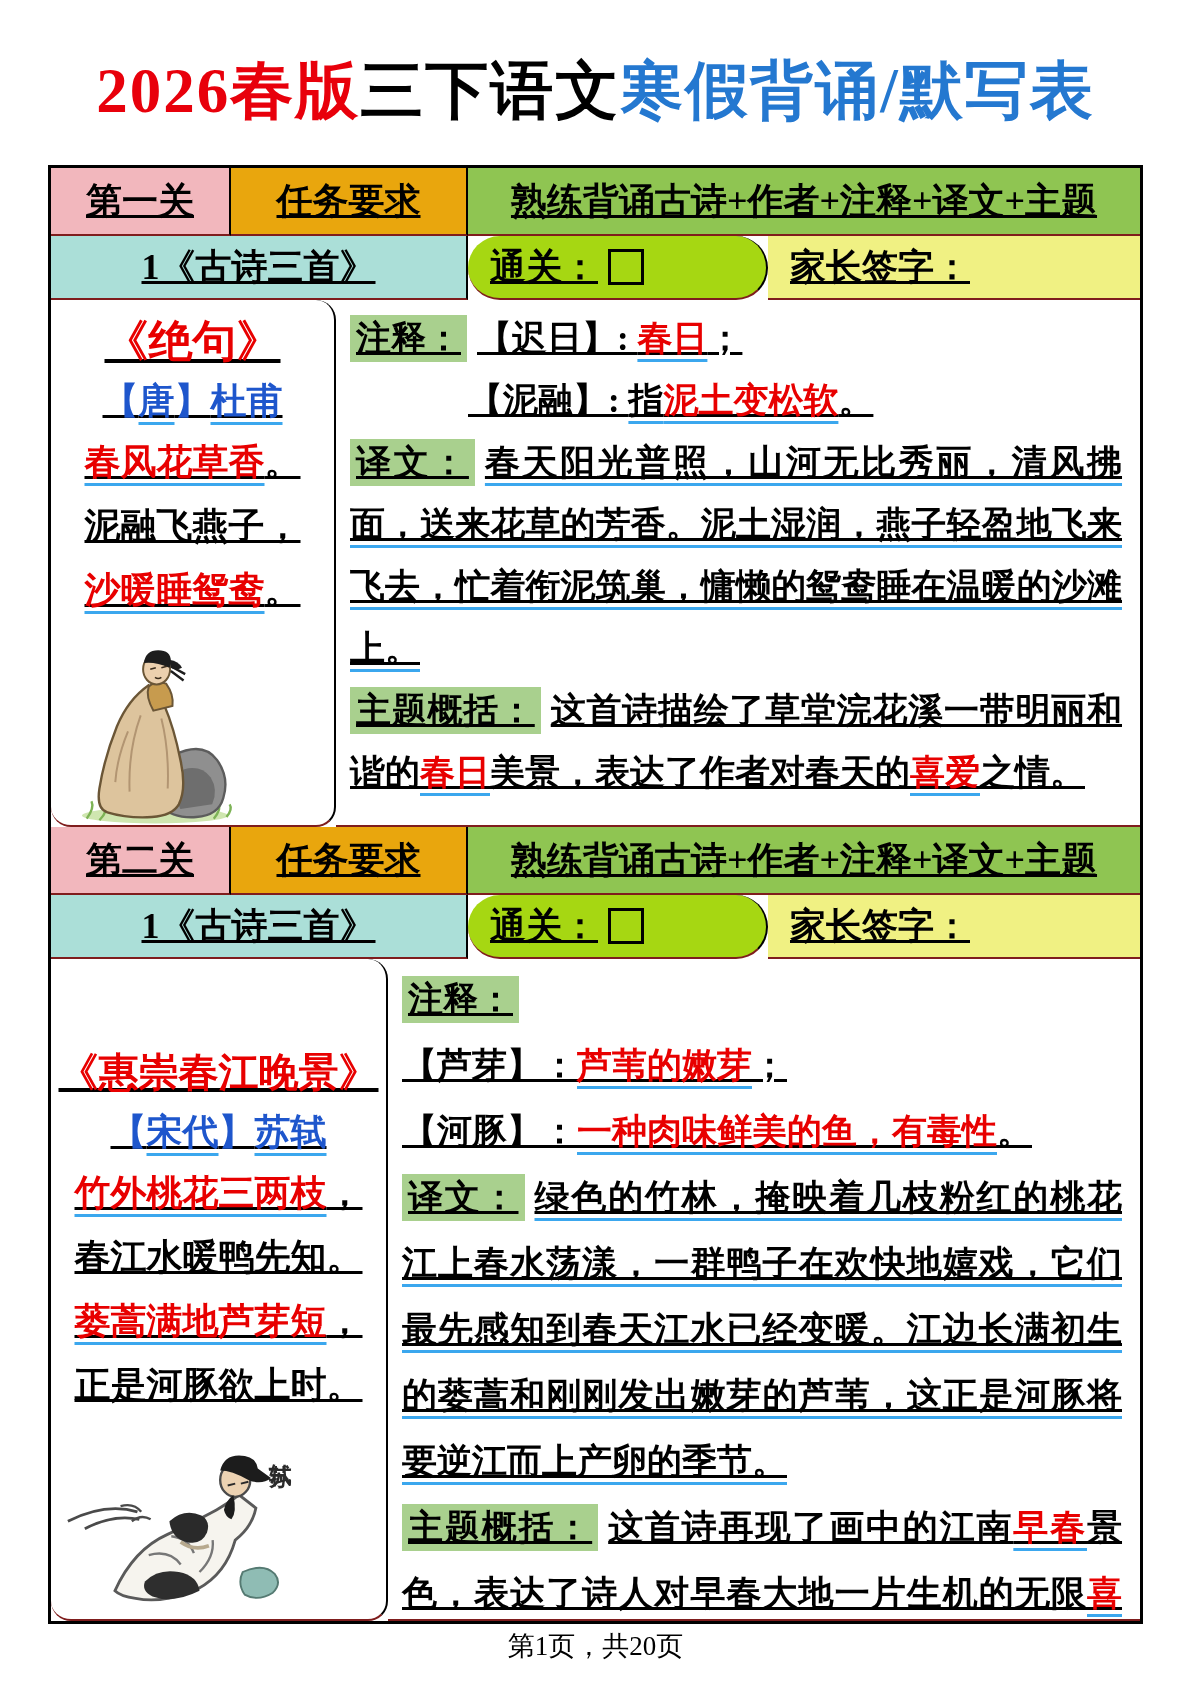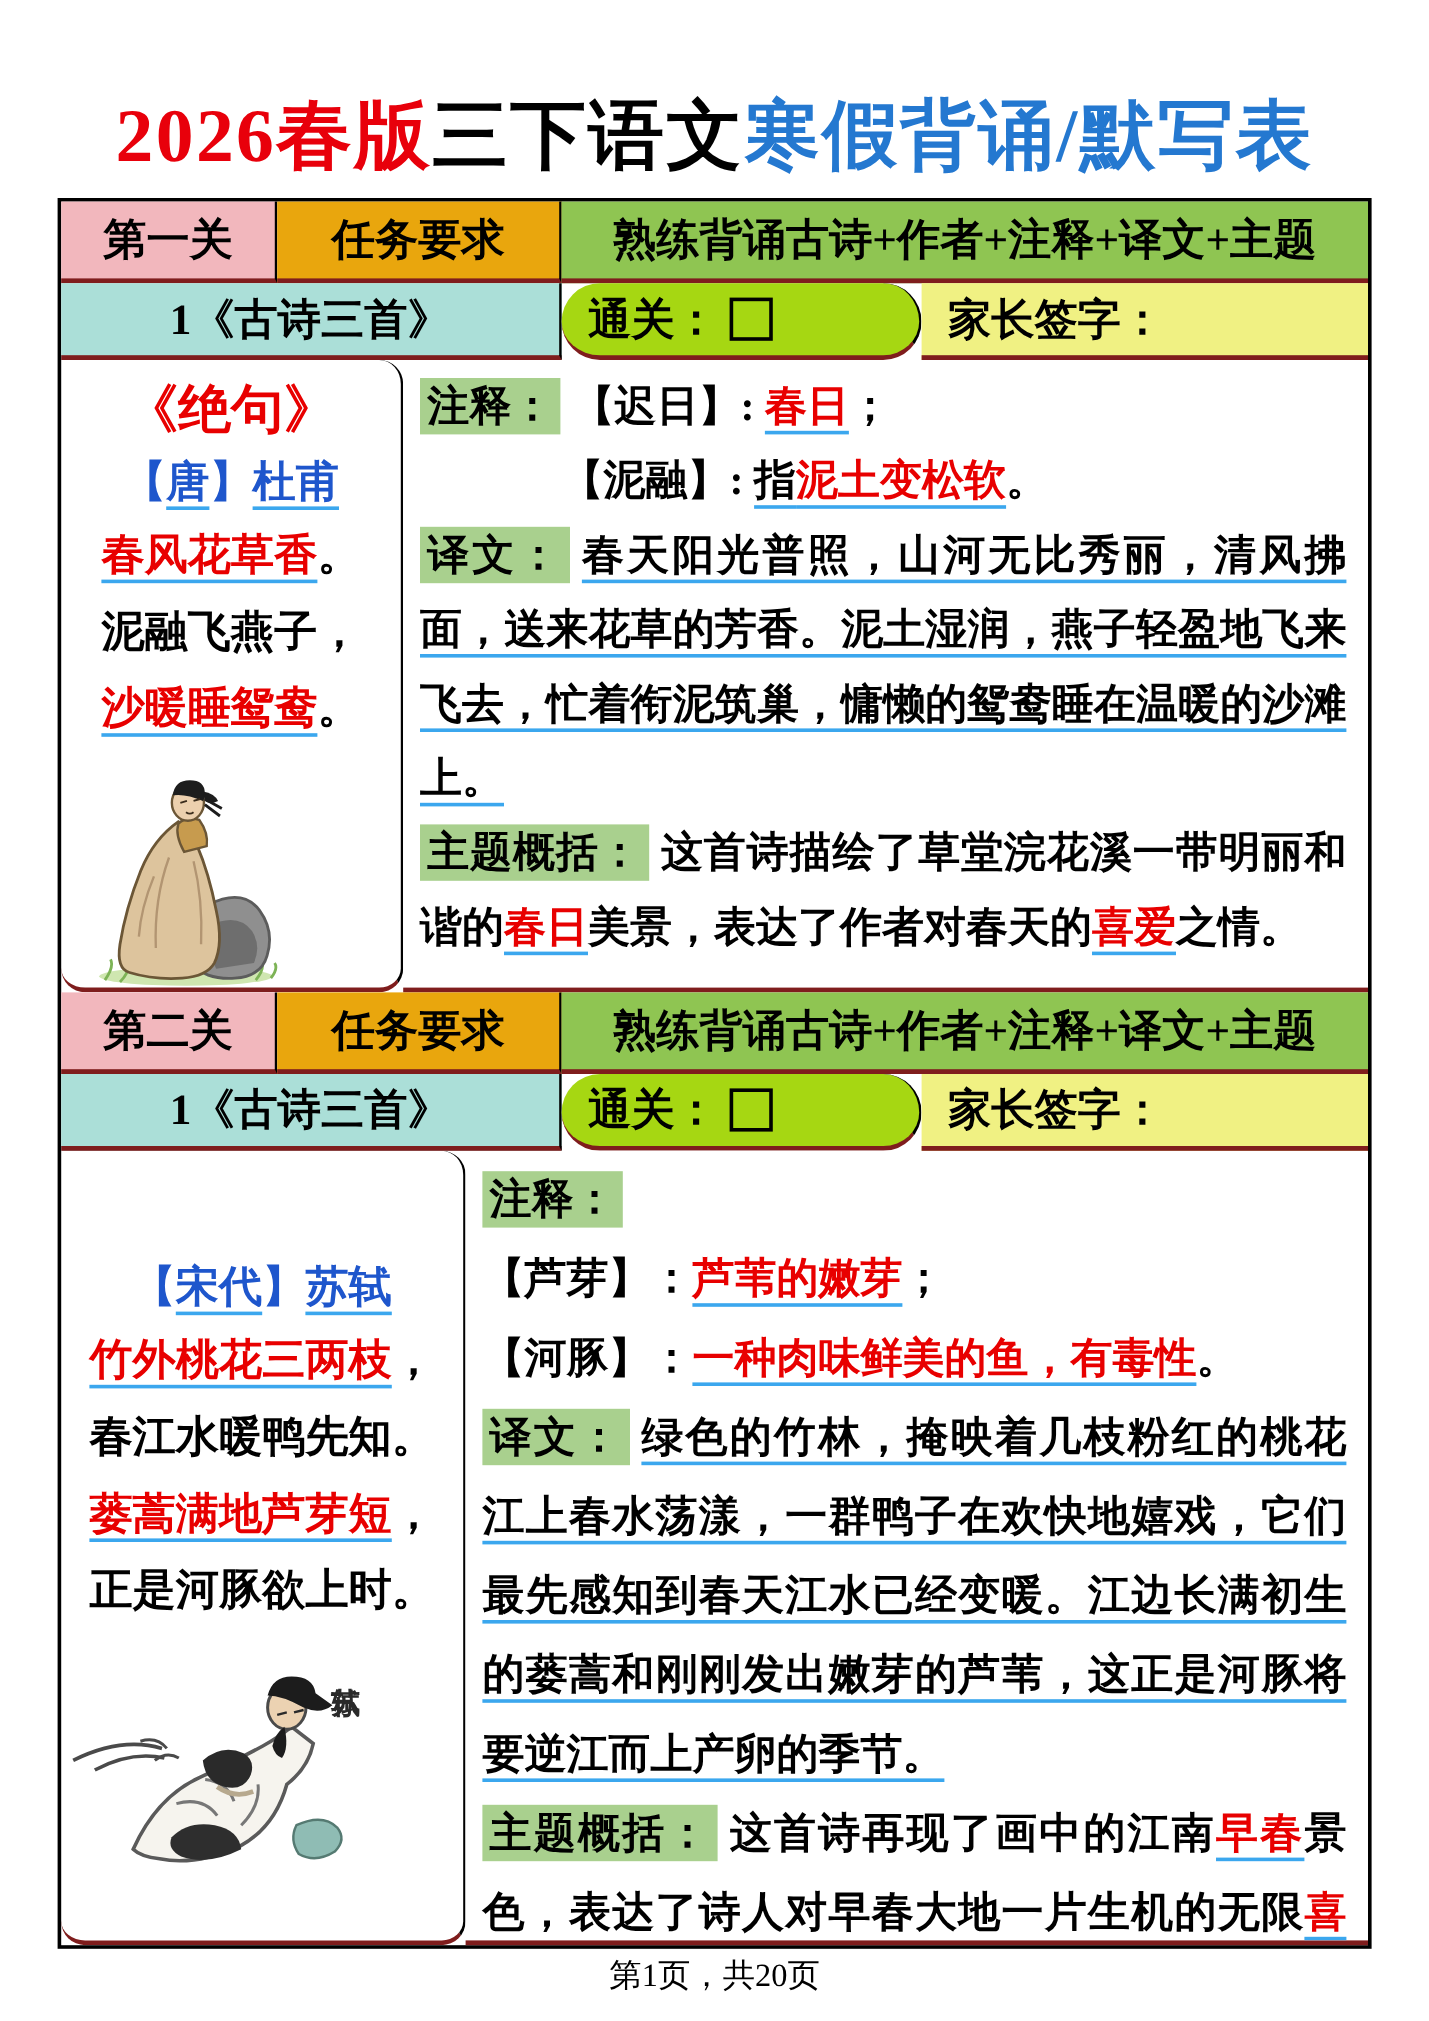--- a/index.html
+++ b/index.html
@@ -3,38 +3,38 @@
 <meta charset="utf-8">
 <style>
   html,body{margin:0;padding:0;}
   body{
     width:1191px;height:1684px;background:#ffffff;position:relative;
     font-family:"Liberation Serif","DejaVu Serif",serif;
     color:#000;
   }
   
   .doc-title{
-    position:absolute;top:70px;left:0;width:100%;
+    position:absolute;top:48px;left:0;width:100%;
     text-align:center;font-size:63px;font-weight:bold;
     letter-spacing:2px;white-space:nowrap;
   }
   .doc-title .t-red{color:#e8000b;}
   .doc-title .t-black{color:#000;}
   .doc-title .t-blue{color:#2478d0;}
 
   
   .sheet{
     position:absolute;left:48px;top:165px;width:1095px;
     border:3px solid #000;box-sizing:border-box;background:#fff;
   }
   .row{display:flex;width:100%;box-sizing:border-box;}
   .cell{
-    box-sizing:border-box;border-right:2px solid #000;border-bottom:4px solid #7f1d1d;
+    box-sizing:border-box;border-right:2px solid #000;border-bottom:2px solid #7f1d1d;
     display:flex;align-items:center;justify-content:center;
-    font-weight:bold;overflow:hidden;
+    font-weight:bold;overflow:hidden;text-decoration:underline;
   }
   .cell:last-child{border-right:none;}
   .header-row{height:68px;}
   .header-row .cell{font-size:36px;}
   .sub-row{height:64px;text-align:center;}
   .sub-row .cell{font-size:36px;}
   .stage-cell{width:180px;background:#f2b7bd;}
   .tasklabel-cell{width:237px;background:#e9a60d;}
   .tasktext-cell{flex:1;background:#8fc552;}
   .lesson-cell{width:417px;background:#abdfd8;}
@@ -156,20 +156,21 @@
     <div class="cell pass-cell">
       <span>通关：</span>
       <span class="checkbox"></span>
     </div>
     <div class="cell sign-cell">
       <span>家长签字：</span>
     </div>
   </div>
   <div class="row content-row content-row-2">
     <div class="cell poem-cell poem-cell-2">
+      <div class="poem-title poem-title-2">《惠崇春江晚景》</div>
       <div class="poem-author"><span class="seg bl">【</span><span class="seg blu">宋代</span><span class="seg bl">】</span><span class="seg blu">苏轼</span></div>
       <div>
           <div class="poem-line"><span class="seg ru">竹外桃花三两枝</span><span class="seg k">，</span></div>
           <div class="poem-line"><span class="seg k">春江水暖鸭先知。</span></div>
           <div class="poem-line"><span class="seg ru">蒌蒿满地芦芽短</span><span class="seg k">，</span></div>
           <div class="poem-line"><span class="seg k">正是河豚欲上时。</span></div>
         </div>
 
       <svg class="illus" width="250" height="200" viewBox="0 0 250 200">
         <path d="M10 96 q40 -20 74 -10 M28 104 q30 -16 58 -10" stroke="#4a4a4a" stroke-width="3" fill="none"></path>

